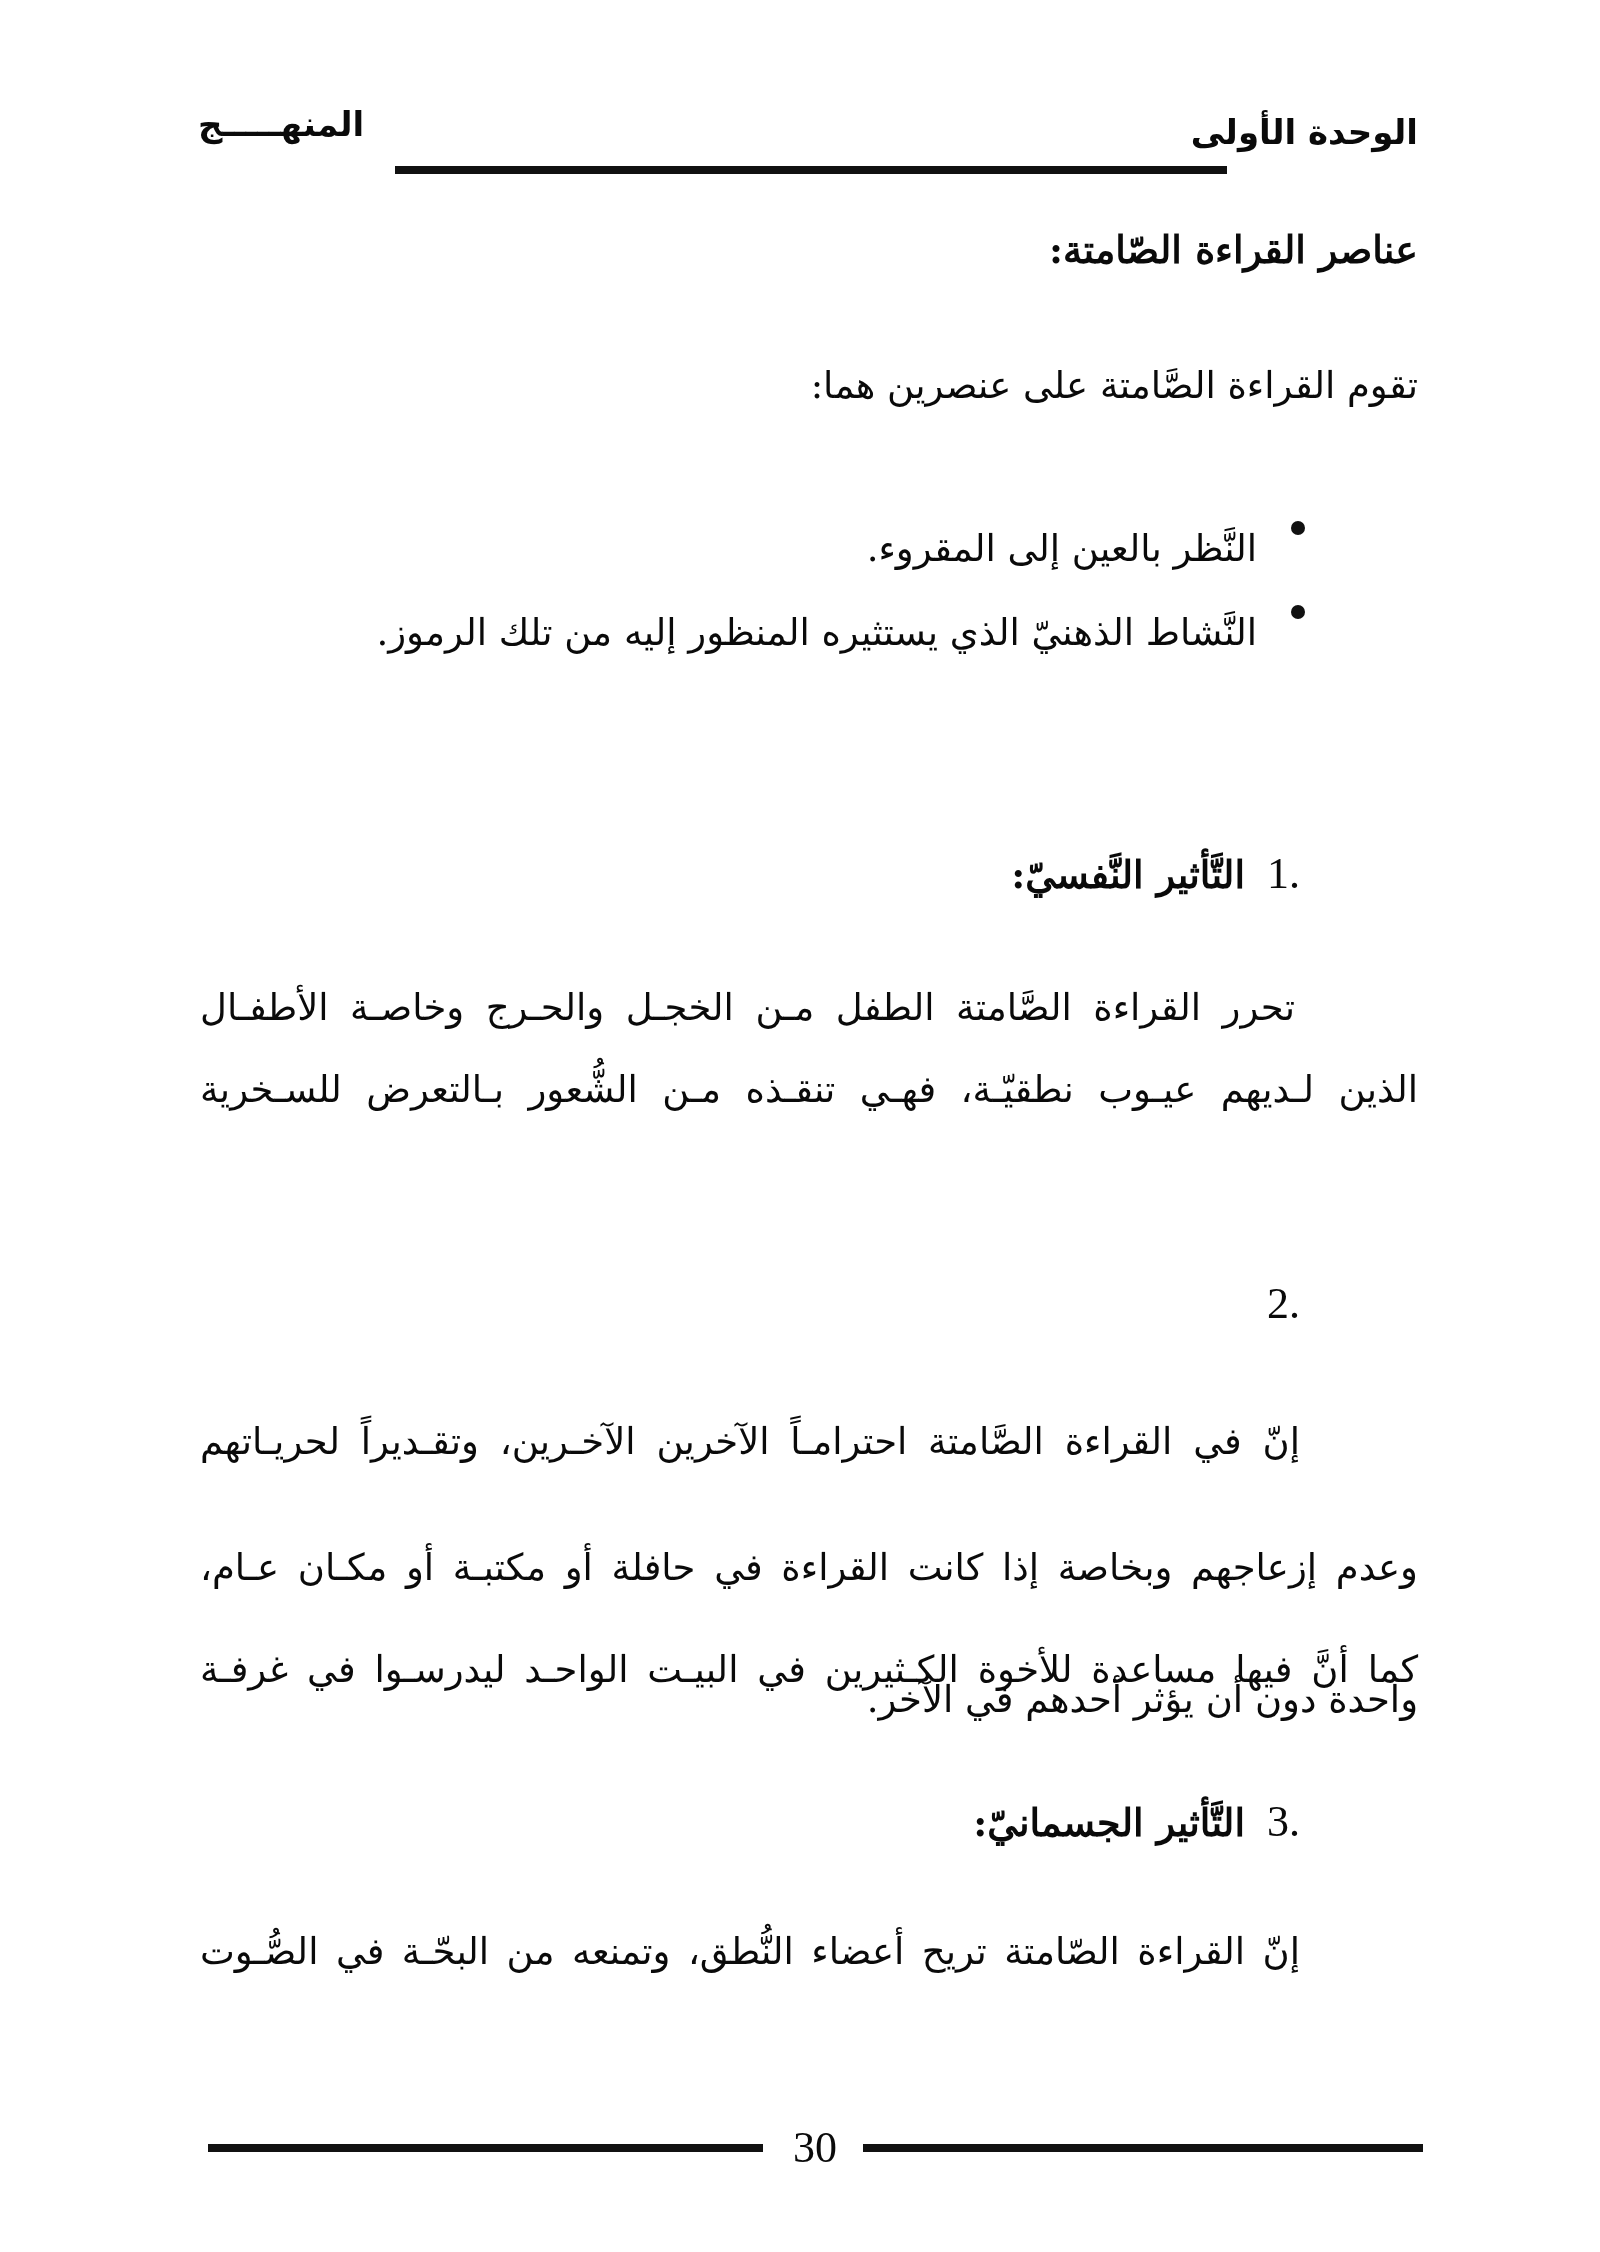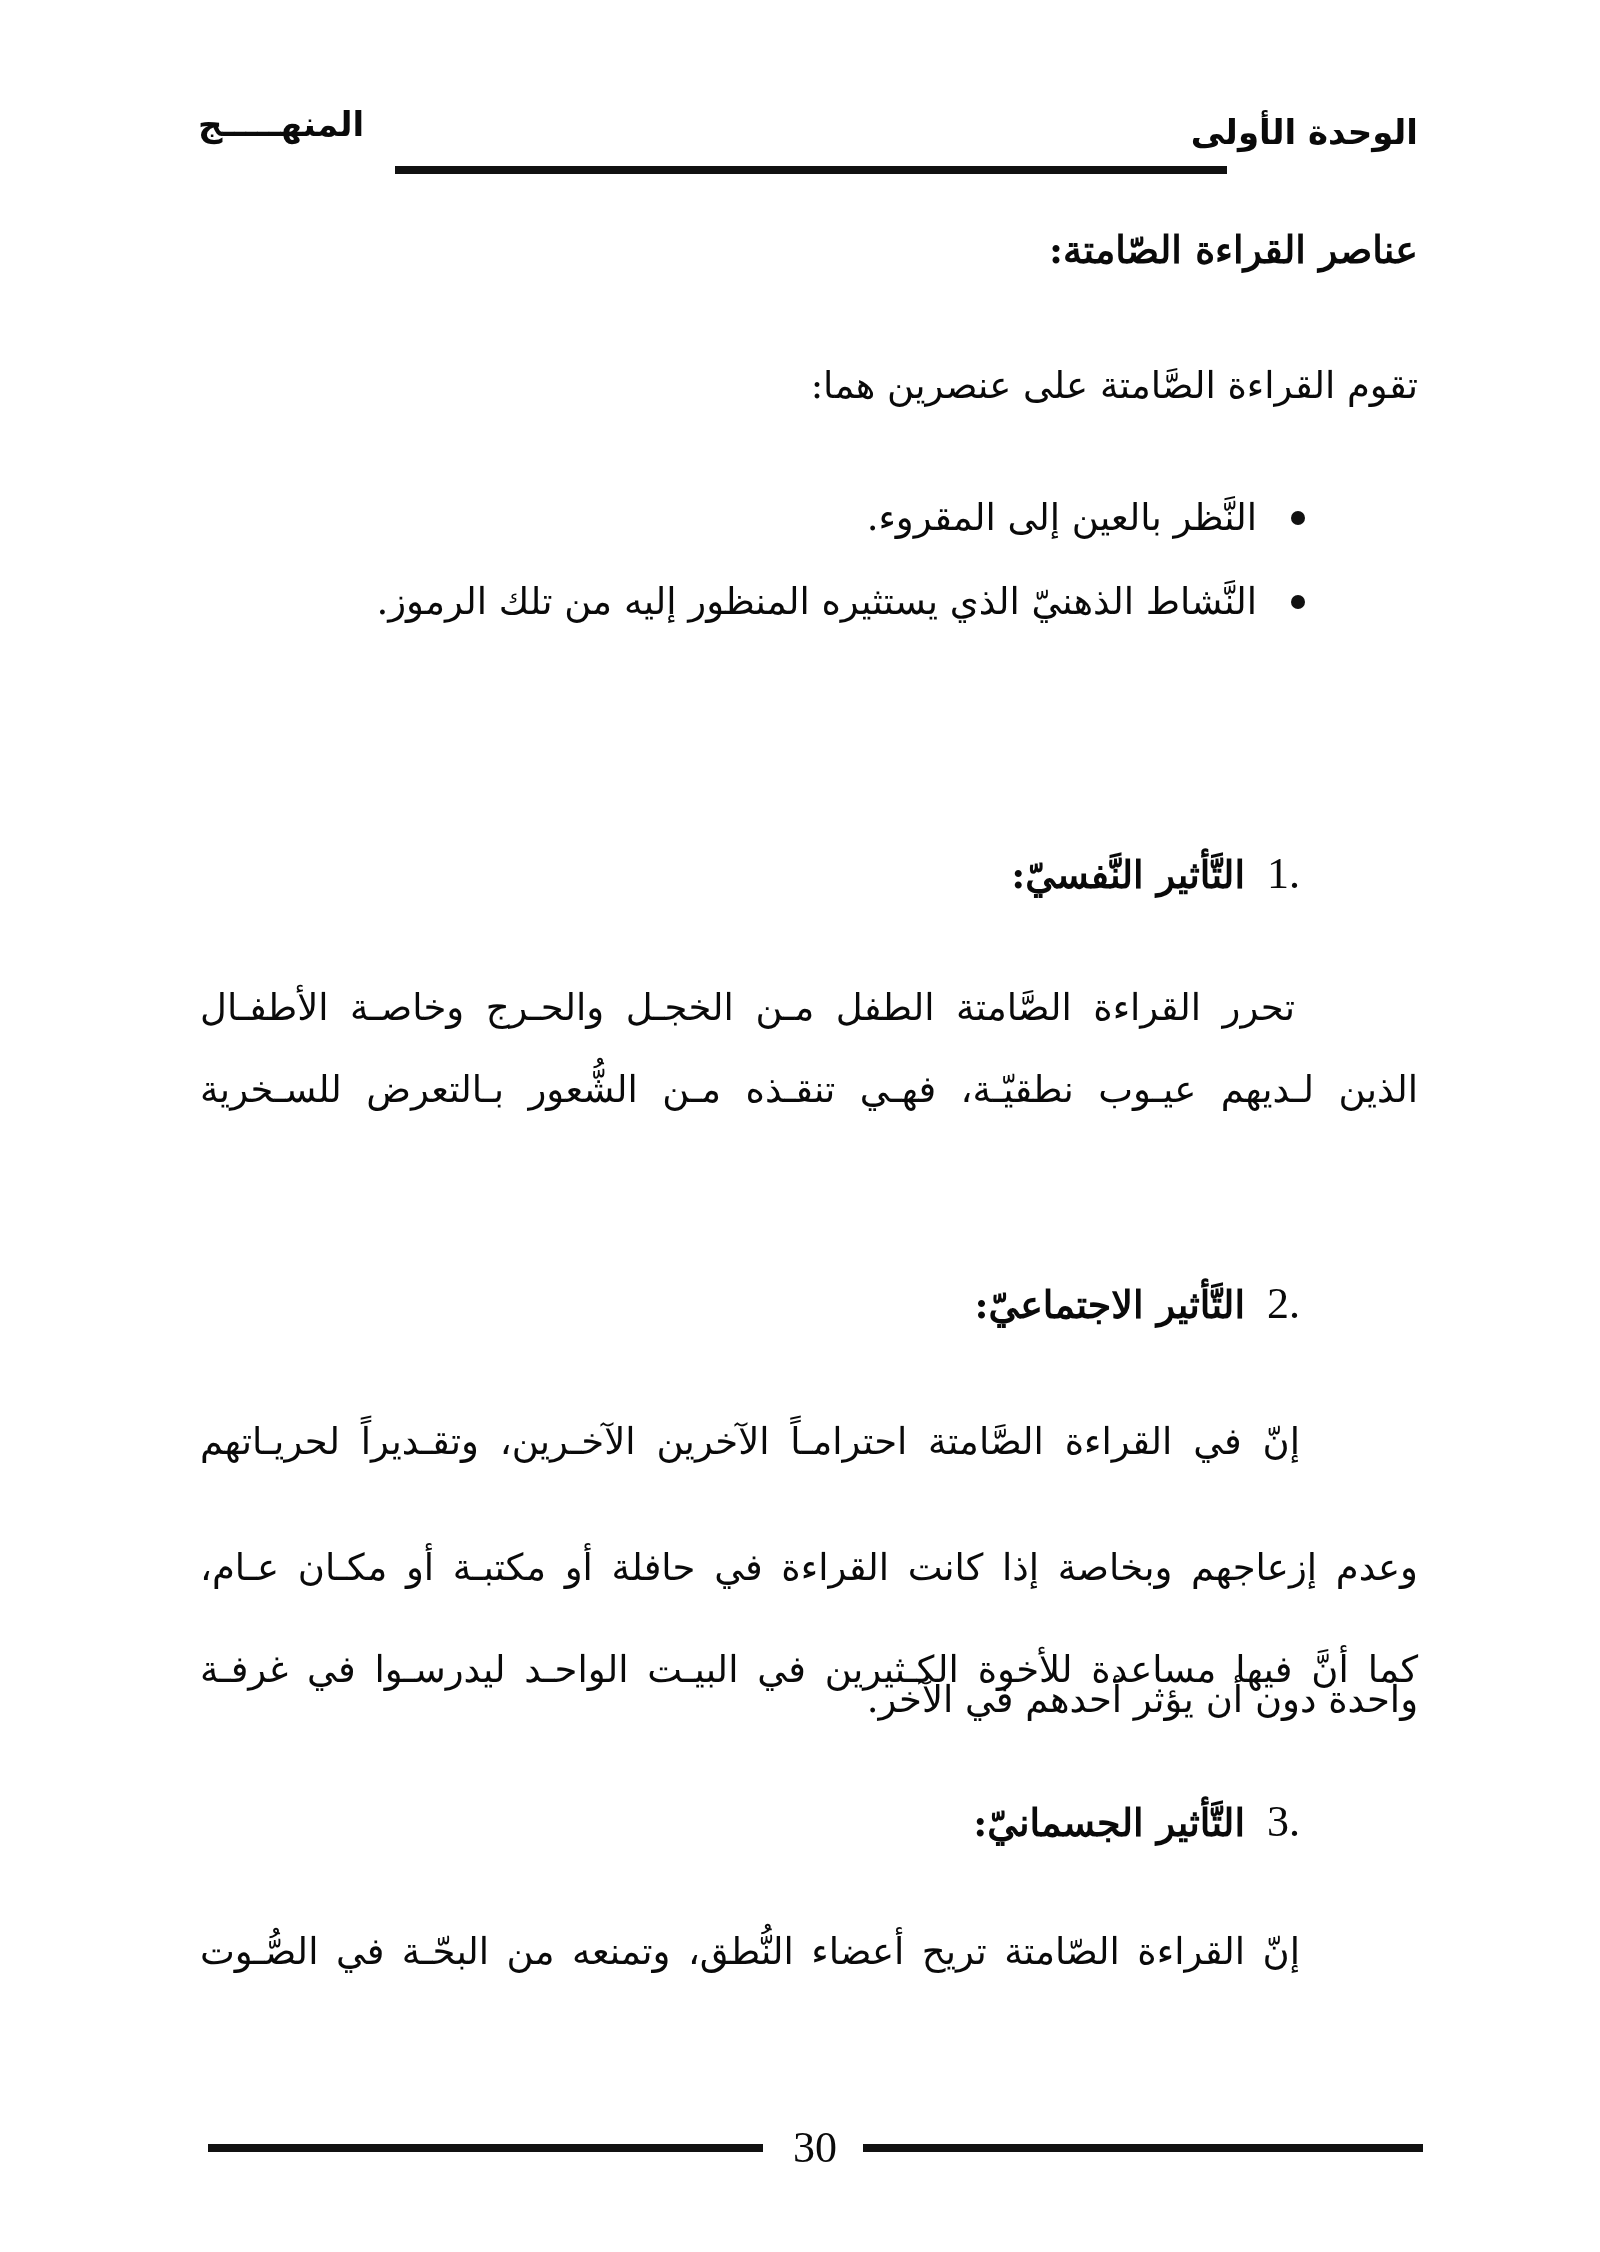--- a/index.html
+++ b/index.html
@@ -72,22 +72,22 @@
       text-align: justify;
       text-align-last: justify;
     }
     .bullet-row {
       position: absolute;
       right: 295px;
       white-space: nowrap;
       font-size: 37px;
       line-height: 56px;
       display: flex;
-      align-items: center;
       gap: 34px;
+      margin-top: 31px;
     }
     .bullet-dot {
       width: 14px;
       height: 14px;
       border-radius: 50%;
       background: #111;
       flex: 0 0 auto;
     }
     .numbered {
       position: absolute;
@@ -151,21 +151,20 @@
 
   <div class="numbered" style="top:846px;">
     <span class="num">1.</span>
     <span>التَّأثير النَّفسيّ:</span>
   </div>
   <div class="justify-line" style="top:980px; right:305px;">تحرر القراءة الصَّامتة الطفل مـن الخجـل والحـرج وخاصـة الأطفـال</div>
   <div class="justify-line" style="top:1062px;">الذين لـديهم عيـوب نطقيّـة، فهـي تنقـذه مـن الشُّعور بـالتعرض للسـخرية</div>
 
   <div class="numbered" style="top:1276px;">
     <span class="num">2.</span>
-    <span>التَّأثير الاجتماعيّ:</span>
   </div>
   <div class="justify-line" style="top:1414px; right:300px;">إنّ في القراءة الصَّامتة احترامـاً الآخرين الآخـرين، وتقـديراً لحريـاتهم</div>
   <div class="justify-line" style="top:1500px;margin-top:40px;">وعدم إزعاجهم وبخاصة إذا كانت القراءة في حافلة أو مكتبـة أو مكـان عـام،</div>
   <div class="justify-line" style="top:1642px;">كما أنَّ فيها مساعدة للأخوة الكـثيرين في البيـت الواحـد ليدرسـوا في غرفـة</div>
   <div class="line" style="top:1672px;">واحدة دون أن يؤثر أحدهم في الآخر.</div>
 
   <div class="numbered" style="top:1794px;">
     <span class="num">3.</span>
     <span>التَّأثير الجسمانيّ:</span>
   </div>

